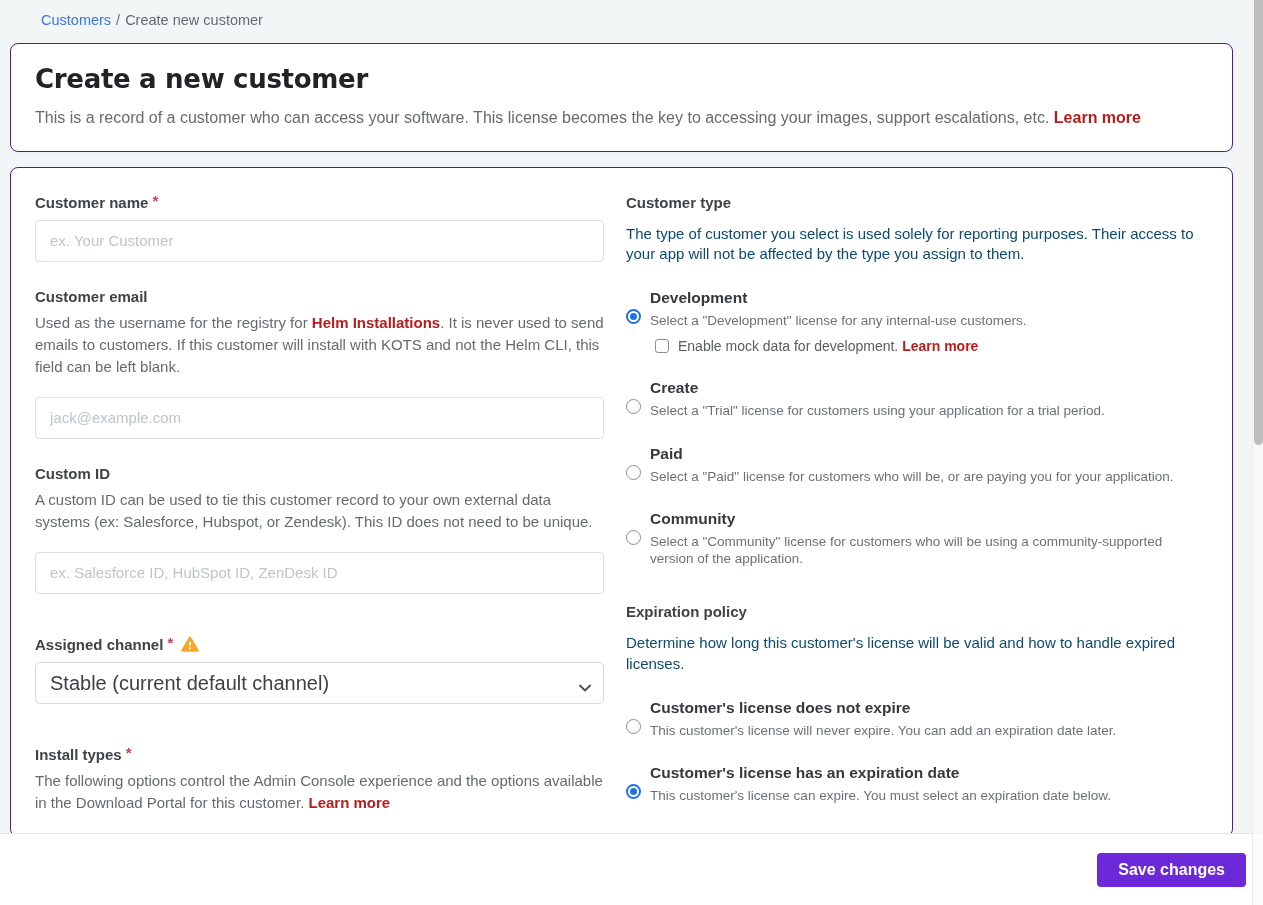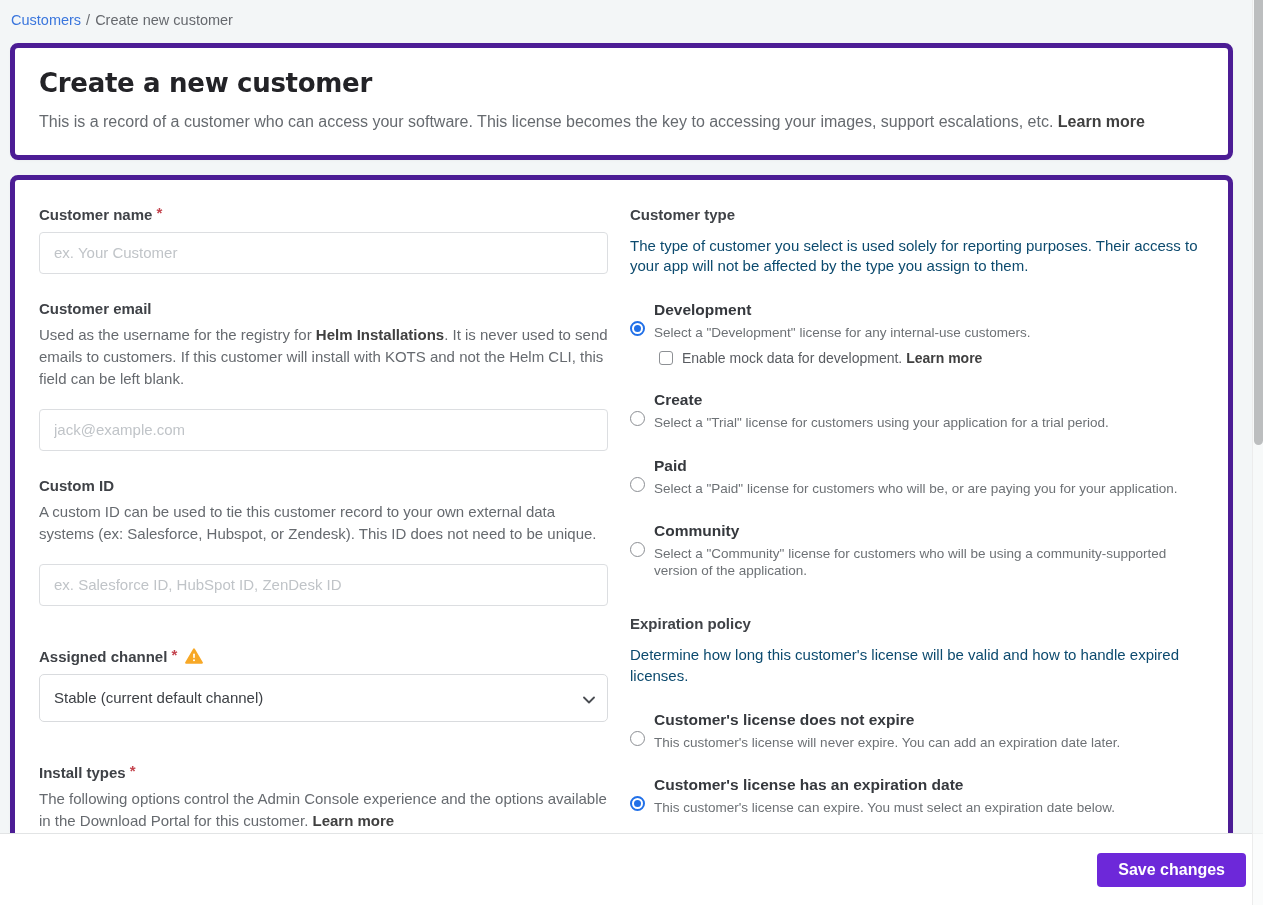--- a/index.html
+++ b/index.html
@@ -1,55 +1,55 @@
 <!DOCTYPE html>
 <html><head>
 <meta charset="utf-8">
 <style>
   * { margin:0; padding:0; box-sizing:border-box; }
   html,body { width:1263px; height:905px; }
   body { font-family:"Liberation Sans", sans-serif; background:#f3f6f7; overflow:hidden; }
   .page { position:relative; width:1263px; height:905px; overflow:hidden; }
 
   
-  .breadcrumb { padding:12px 0 0 11px; font-size:14.5px; color:#66696e; }
+  .breadcrumb { padding:12px 0 0 11px; font-size:14.5px; color:#66696e;margin-left:30px; }
   .breadcrumb a { color:#3a76dd; text-decoration:none; }
   .breadcrumb .sep { margin:0 5px; color:#6b6e73; }
 
   
-  .card { width:1223px; margin-left:10px; background:#fff; border:5px solid #4c1d95;
+  .card { width:1223px; margin-left:10px; background:#fff; border:1px solid #4c1d95;
           border-radius:8px; box-shadow:0 1px 3px rgba(0,0,0,0.03); }
   .card.header-card { margin-top:15px; padding:20px 24px 22px; }
   .card.form-card { margin-top:15px; padding:26px 24px; height:670px; overflow:hidden;
                     display:flex; gap:22px; }
 
   .page-title { font-family:"DejaVu Sans", sans-serif; font-size:26px; font-weight:700;
                 color:#232327; letter-spacing:-0.3px; margin-bottom:13px; }
   .header-desc { font-size:16px; color:#666a6f; line-height:1.35; }
-  a.link { color:#404040; text-decoration:none; font-weight:600;text-align:center; }
+  a.link { color:#b91c1c; text-decoration:none; font-weight:600;text-align:center; }
 
   
   .col-left { width:569px; flex:none; }
   .col-right { flex:1; min-width:0; }
 
   
   .form-group { margin-bottom:26px; }
   .gap-lg { margin-top:42px; }
   .field-label { font-size:15px; font-weight:700; color:#3f4247; margin-bottom:9px;
                  display:flex; align-items:center; }
   .req { color:#c4454f; margin-left:4px; position:relative; top:-2px; font-weight:700; }
   .warn-icon { margin-left:8px; display:inline-flex; }
   .field-desc { font-size:15px; color:#666a6f; line-height:1.47; margin:-2px 0 19px; }
   .text-input { width:100%; height:42px; border:1px solid #dcdee1; border-radius:4px;
                 padding:0 14px; font-size:15px; color:#3d4045; outline:none;
                 font-family:"Liberation Sans", sans-serif; }
   .text-input::placeholder { color:#c0c4c8; }
   .select-wrap { position:relative; }
-  select.select-input { width:100%; height:48px; border:1px solid #d9dbde; border-radius:5px;
-                padding:0 34px 0 14px; font-size:15px; color:#3d4045; background:#fff;
+  select.select-input { width:100%; height:42px; border:1px solid #d9dbde; border-radius:5px;
+                padding:0 34px 0 14px; font-size:20px; color:#3d4045; background:#fff;
                 appearance:none; -webkit-appearance:none; outline:none;
                 font-family:"Liberation Sans", sans-serif; }
   .select-chevron { position:absolute; right:13px; top:16px; pointer-events:none; }
 
   
   .section-heading { font-size:15px; font-weight:700; color:#3f4247; margin-bottom:13px; }
   .section-desc { font-size:15px; color:#0c4a6e; line-height:1.38; margin-bottom:24px; }
   .section-expiration { margin-top:36px; }
 
   .radio-group { display:flex; gap:9px; margin-bottom:25px; }

